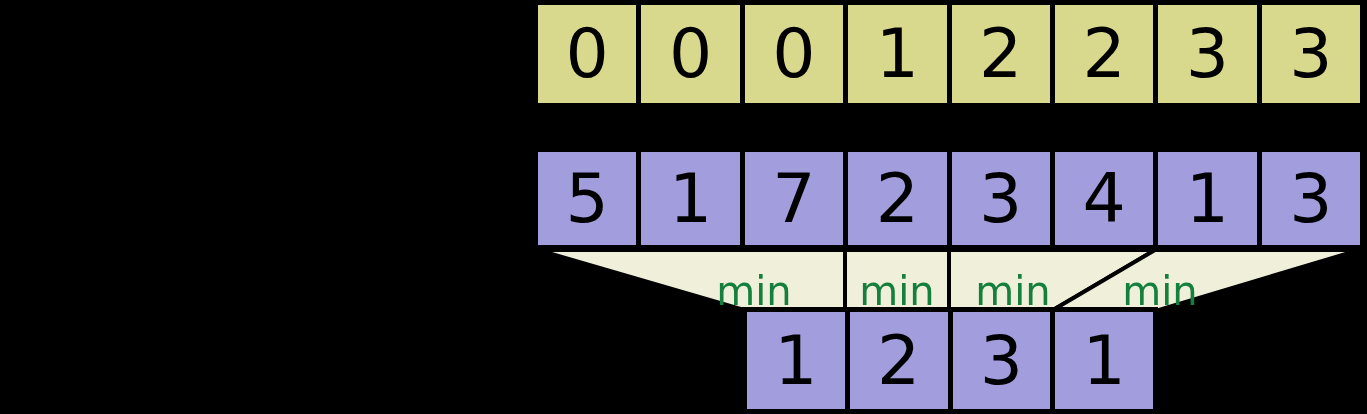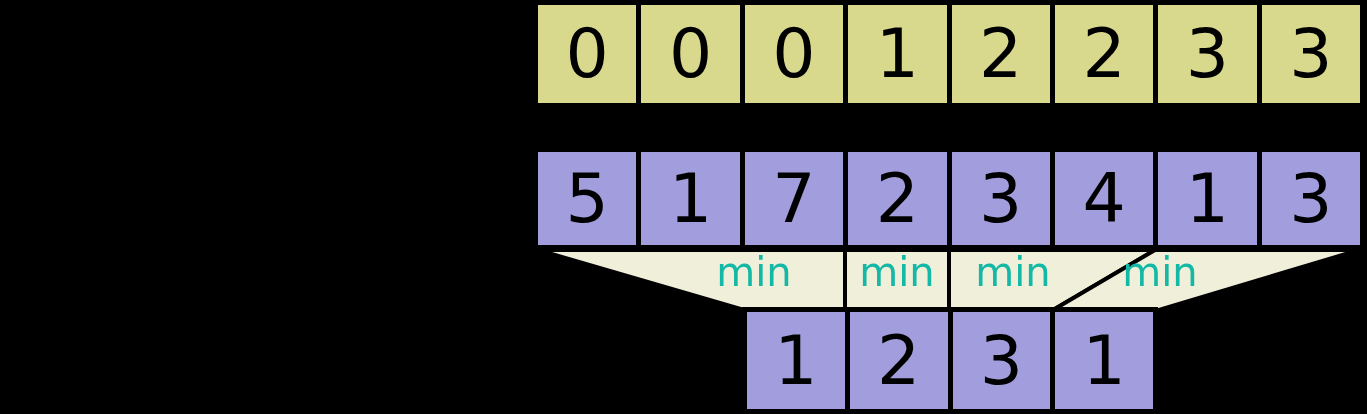--- a/index.html
+++ b/index.html
@@ -53,29 +53,29 @@
     font-size: 68px;
     line-height: 1;
   }
   .row-block-index { left: 533px; top: 0;    width: 832px; height: 108px; }
   .row-array       { left: 533px; top: 147px; width: 832px; height: 103px; }
   .row-block-min   { left: 742px; top: 307px; width: 416px; height: 107px; }
   .cell-khaki  { background: var(--khaki); }
   .cell-purple { background: var(--purple); }
   .min-label {
     position: absolute;
-    top: 242px;
+    top: 261px;
     height: 60px;
     width: 140px;
     display: flex;
     align-items: center;
     justify-content: center;
     font-size: 40px;
     z-index: 3;
-    color: #14b8a6;
+    color: #15803d;
   }
   .min-label-1 { left: 684px; }
   .min-label-2 { left: 827px; }
   .min-label-3 { left: 943px; }
   .min-label-4 { left: 1090px; }
 </style>
 </head>
 <body>
 
 <div class="canvas">

